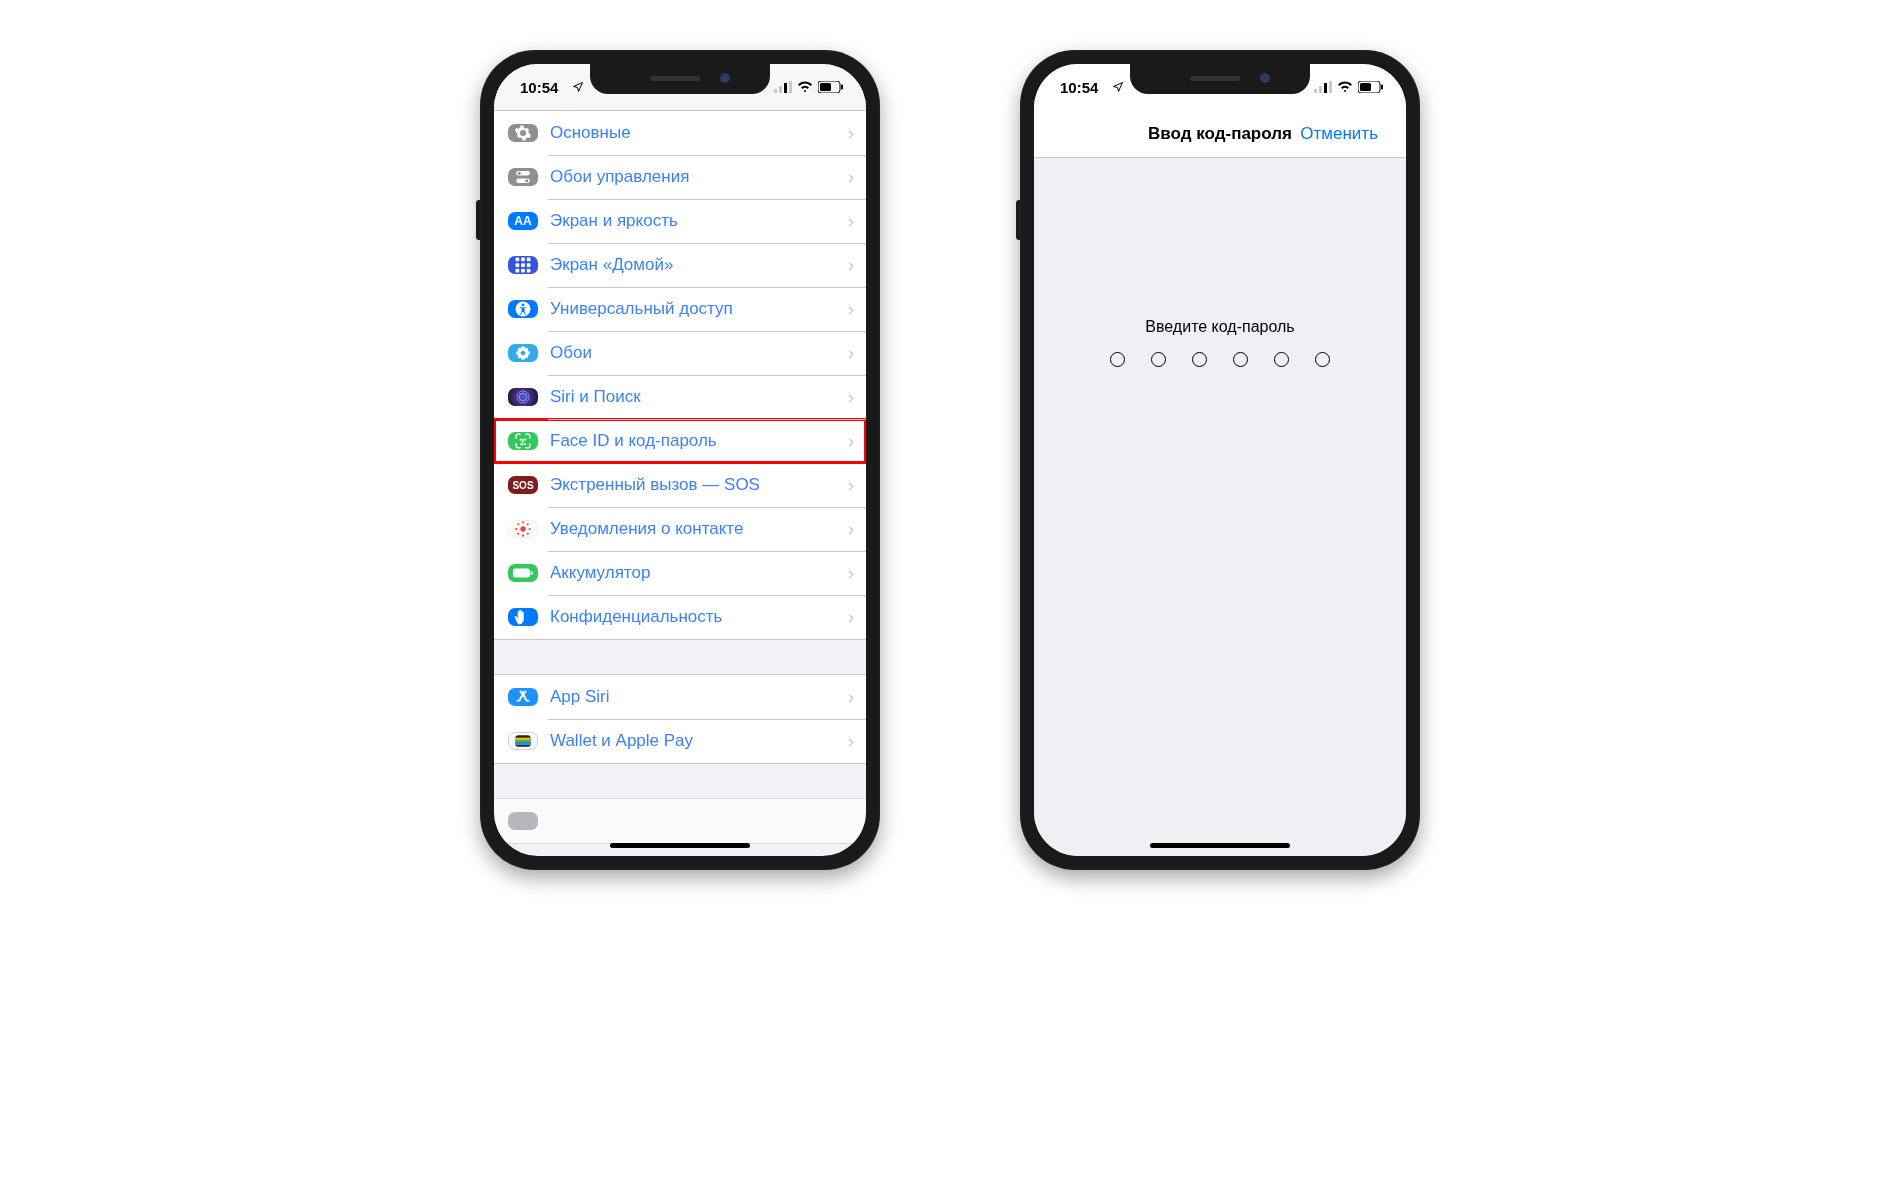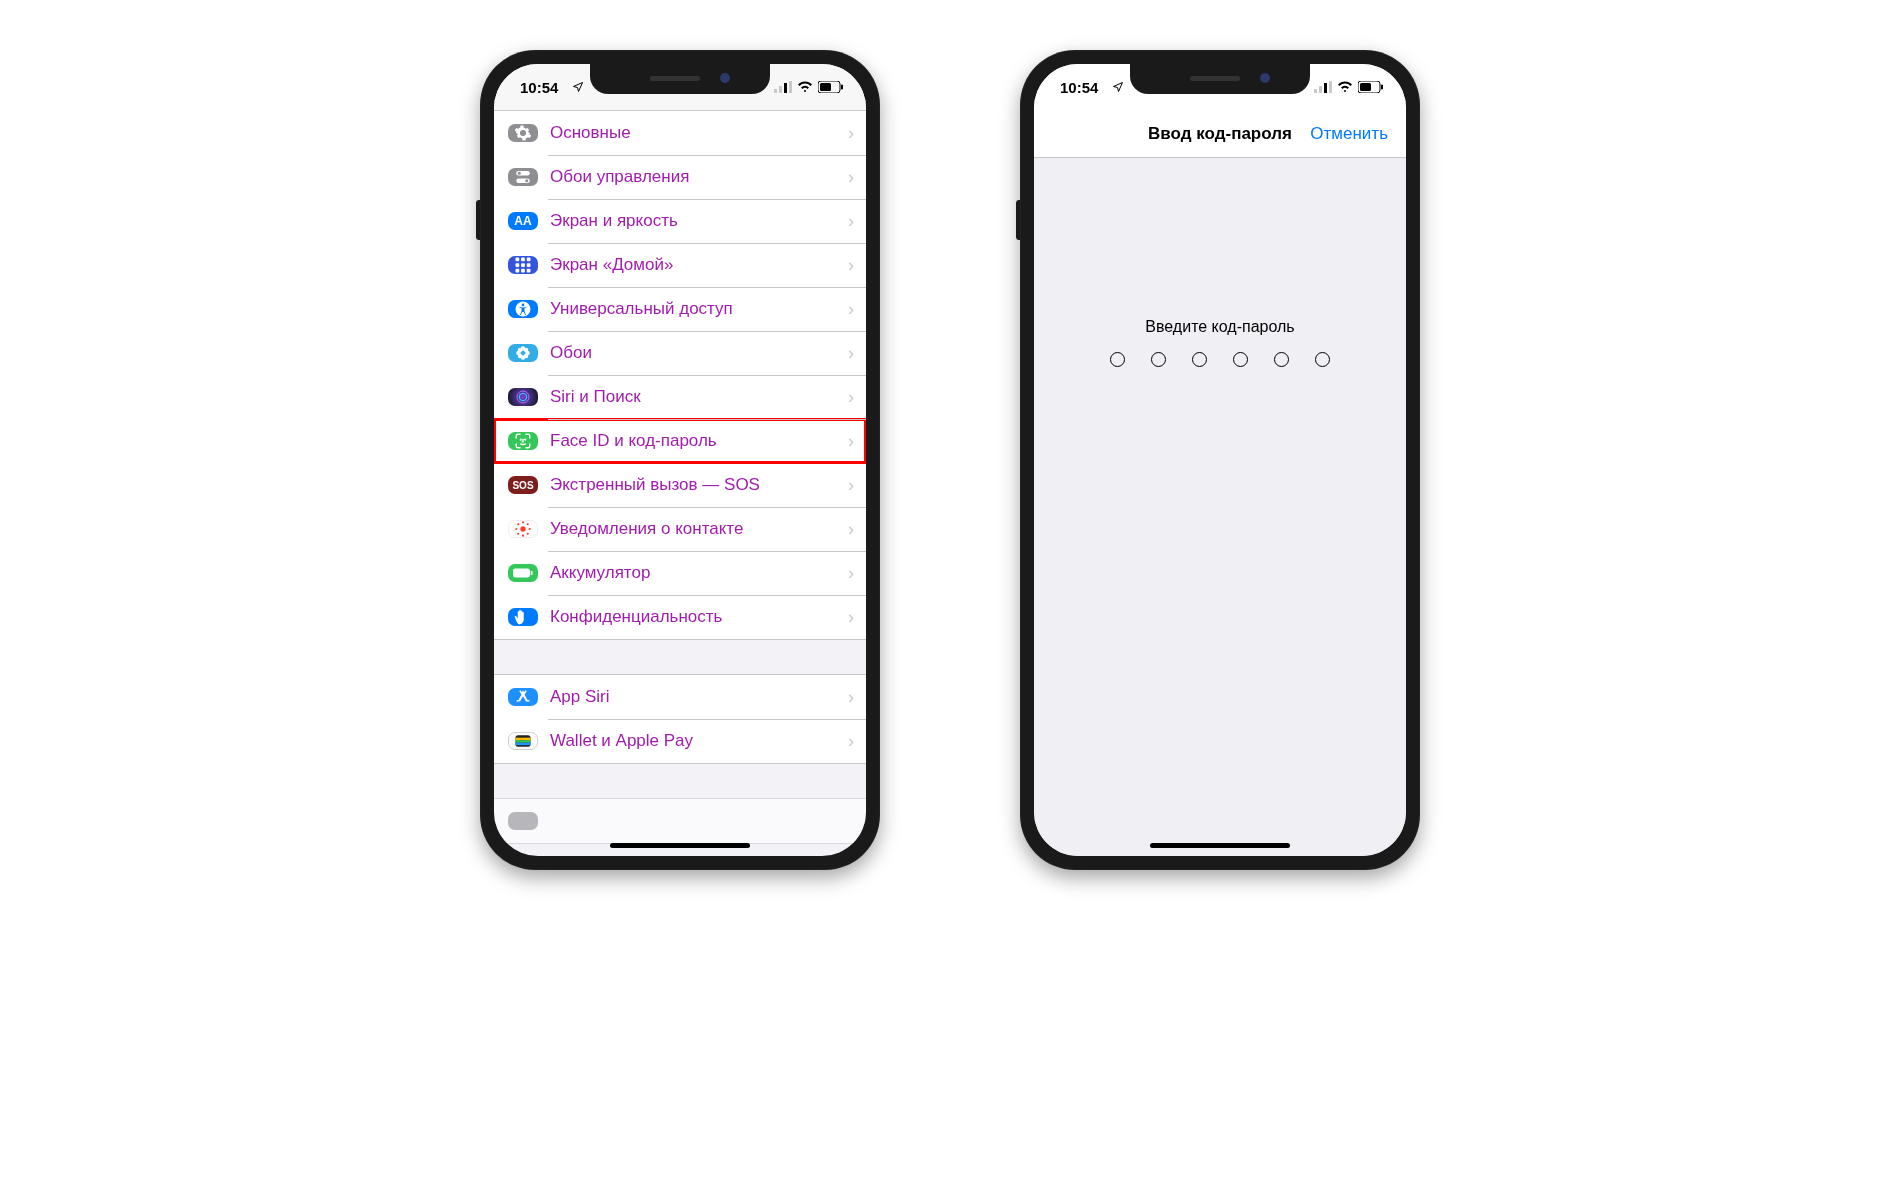--- a/index.html
+++ b/index.html
@@ -96,21 +96,21 @@
     align-items: center;
     justify-content: center;
     position: relative;
     border-bottom: 1px solid #c7c7cc;
     background: #f7f7f7;
     flex-shrink: 0;
   }
   .nav-title { font-size: 17px; font-weight: 600; color: #000; }
   .nav-right {
     position: absolute;
-    right: 18px;
+    right: 28px;
     font-size: 17px;
     color: #007aff;
   }
 
   .content { flex: 1; overflow: hidden; position: relative; }
   .list {
     background: #fff;
     border-top: 0.5px solid #c7c7cc;
     border-bottom: 0.5px solid #c7c7cc;
     margin-top: 0;
@@ -144,21 +144,21 @@
     border-radius: 7px;
     margin-right: 12px;
     display: flex;
     align-items: center;
     justify-content: center;
     flex-shrink: 0;
     color: #fff;
     font-size: 14px;
     font-weight: 600;
   }
-  .row-label { flex: 1; font-size: 17px; color: #a21caf; }
+  .row-label { flex: 1; font-size: 17px; color: #3b82f6; }
   .chevron {
     color: #c7c7cc;
     font-size: 18px;
     line-height: 1;
   }
 
   
   .passcode-area {
     flex: 1;
     background: #efeff4;

